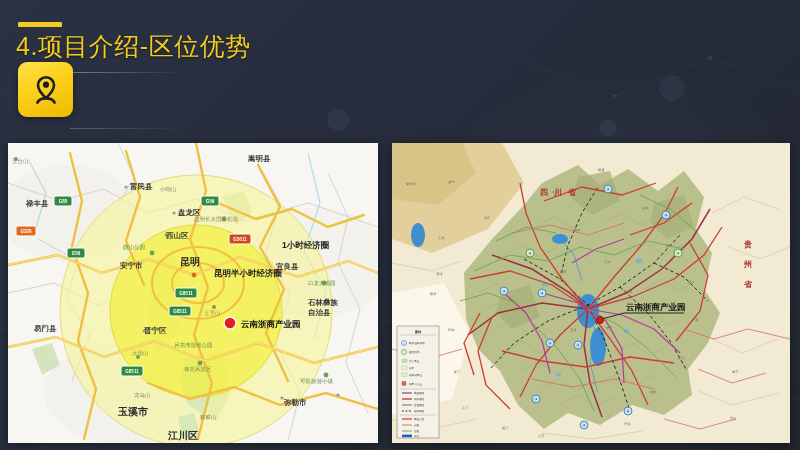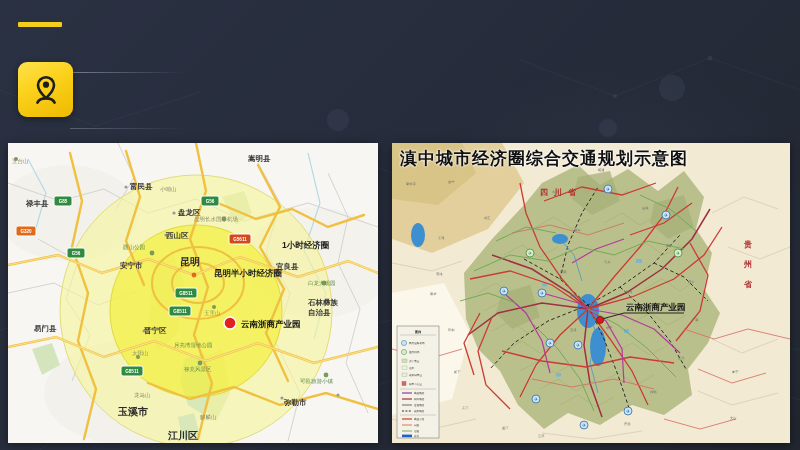--- a/index.html
+++ b/index.html
@@ -110,20 +110,21 @@
       <circle cx="672" cy="88" r="13"></circle>
         <circle cx="608" cy="128" r="9"></circle>
       <circle cx="338" cy="120" r="11"></circle>
         <circle cx="206" cy="392" r="10"></circle>
       <circle cx="742" cy="404" r="8"></circle>
     </g>
   </svg>
 
   <div class="hdr">
     <div class="hdr-bar"></div>
+    <div class="hdr-title">4.项目介绍-区位优势</div>
     <div class="hdr-rule"></div>
     <div class="hdr-rule2"></div>
 
     <div class="hdr-icon">
       <svg width="34" height="34" viewBox="0 0 34 34">
         <path d="M17 4.2c-4.4 0-8 3.5-8 7.9 0 5.6 8 13 8 13s8-7.4 8-13c0-4.4-3.6-7.9-8-7.9z" fill="none" stroke="#1d1d1d" stroke-width="2.6" stroke-linejoin="round"></path>
         <circle cx="17" cy="11.7" r="3.1" fill="#1d1d1d"></circle>
         <path d="M8.4 29.6c1.2-2.6 4.5-4.2 8.6-4.2s7.4 1.6 8.6 4.2" fill="none" stroke="#1d1d1d" stroke-width="2.6" stroke-linecap="round"></path>
       </svg>
     </div>
@@ -576,16 +577,15 @@
               <text class="lg-t" x="12" y="3.4">省道</text>
             </g>
           <g transform="translate(5,108)">
               <rect x="0" y="0.6" width="10" height="2.6" fill="#1f5fd0"></rect>
               <text class="lg-t" x="12" y="3.4">水系</text>
             </g>
         </g>
       </g>
     </svg>
 
-    <div class="rt-title">滇中城市经济圈综合交通规划示意图</div>
   </div>
 
 </div>
 
 </body></html>

